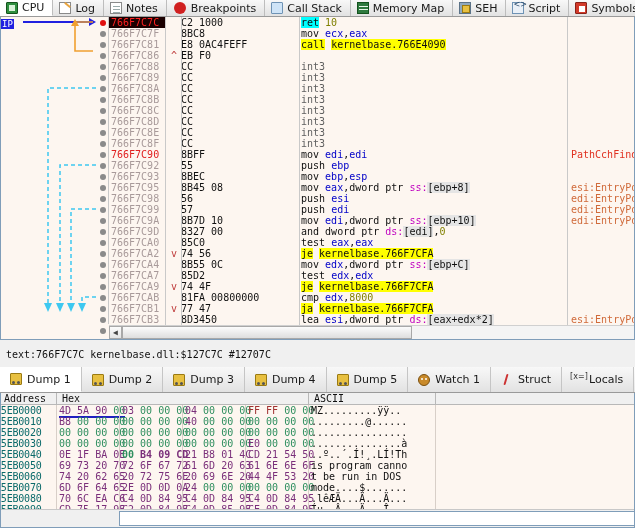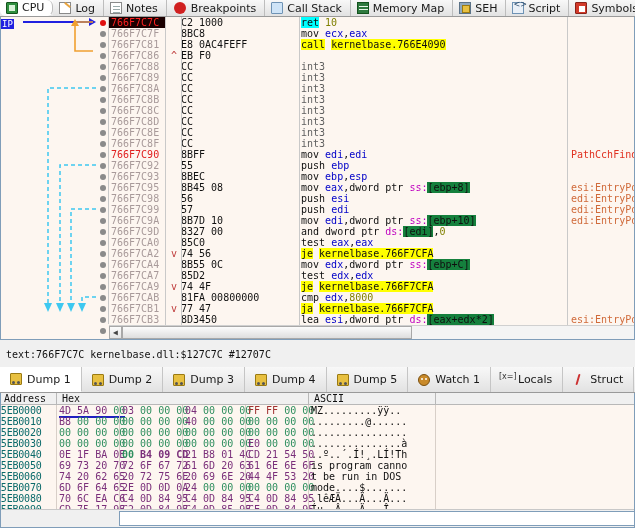--- a/index.html
+++ b/index.html
@@ -24,21 +24,20 @@
     display: flex; align-items: center; gap: 4px;
     padding: 0 8px 0 6px;
     border-right: 1px solid #bdbdbd;
     font-size: 11px; color: #1a1a1a;
     white-space: nowrap;
     background: linear-gradient(#f8f8f8, #e2e2e2);
   }
   .tab.active {
     background: #fff;
     border-bottom: 1px solid #fff;
-    border-radius: 6px;
   }
   .tab .ico { width: 12px; height: 12px; flex: 0 0 12px; position: relative; display:inline-block;}
 
   
   .ico-cpu { background:#2f8f3f; border:1px solid #14531d; border-radius:1px; }
   .ico-cpu::after{content:"";position:absolute;left:2px;top:2px;right:2px;bottom:2px;background:#d9f2d9;}
   .ico-log { background:#fff; border:1px solid #8a8a8a; }
   .ico-log::after{content:"";position:absolute;left:4px;top:1px;width:7px;height:2px;background:#e8a33d;transform:rotate(40deg);}
   .ico-notes{ background:#fff; border:1px solid #8a8a8a;}
   .ico-notes::after{content:"";position:absolute;left:2px;top:3px;width:7px;height:1px;background:#9aa;box-shadow:0 3px 0 #9aa,0 6px 0 #9aa;}
@@ -90,21 +89,21 @@
 
   .mn      { color:#101010; }
   .mn.jmp  { color:#101010; background:#ffff00; }
   .mn.ret  { color:#101010; background:#00ffff; }
   .mn.call { color:#101010; background:#ffff00; }
   .mn.int3 { color:#606060; }
   .reg     { color:#0000c8; }
   .num     { color:#808000; }
   .seg     { color:#c000c0; }
   .mem     { color:#101010; }
-  .brk     { color:#101010; background:#15803d; }
+  .brk     { color:#101010; background:#e5e5e5; }
   .hl      { background:#ffff00; }
 
   .vdivider { position:absolute; top:0; bottom:14px; width:1px; background:#c9c9c9;}
 
   .hscroll {
     position:absolute; left:108px; right:0; bottom:0; height:14px;
     background:#f0f0f0; border-top:1px solid #d0d0d0;
     display:flex; align-items:center;
   }
   .hs-btn { width:13px; height:13px; font-size:8px; line-height:12px; text-align:center;
@@ -514,26 +513,26 @@
       </div>
       <div class="dtab">
         <span class="ico ico-dump"></span>
         <span>Dump 5</span>
       </div>
       <div class="dtab">
         <span class="ico ico-watch"></span>
         <span>Watch 1</span>
       </div>
       <div class="dtab">
+        <span class="ico ico-struct"></span>
+        <span>Struct</span>
+      </div>
+      <div class="dtab">
         <span class="ico ico-locals"></span>
         <span>Locals</span>
-      </div>
-      <div class="dtab">
-        <span class="ico ico-struct"></span>
-        <span>Struct</span>
       </div>
     </div>
 
   <div class="dump">
     <div class="dhead">
       <span style="left:0;">Address</span>
       <span style="left:58px;">Hex</span>
       <span style="left:310px;">ASCII</span>
       <div class="sep" style="left:55px;"></div>
       <div class="sep" style="left:307px;"></div>

